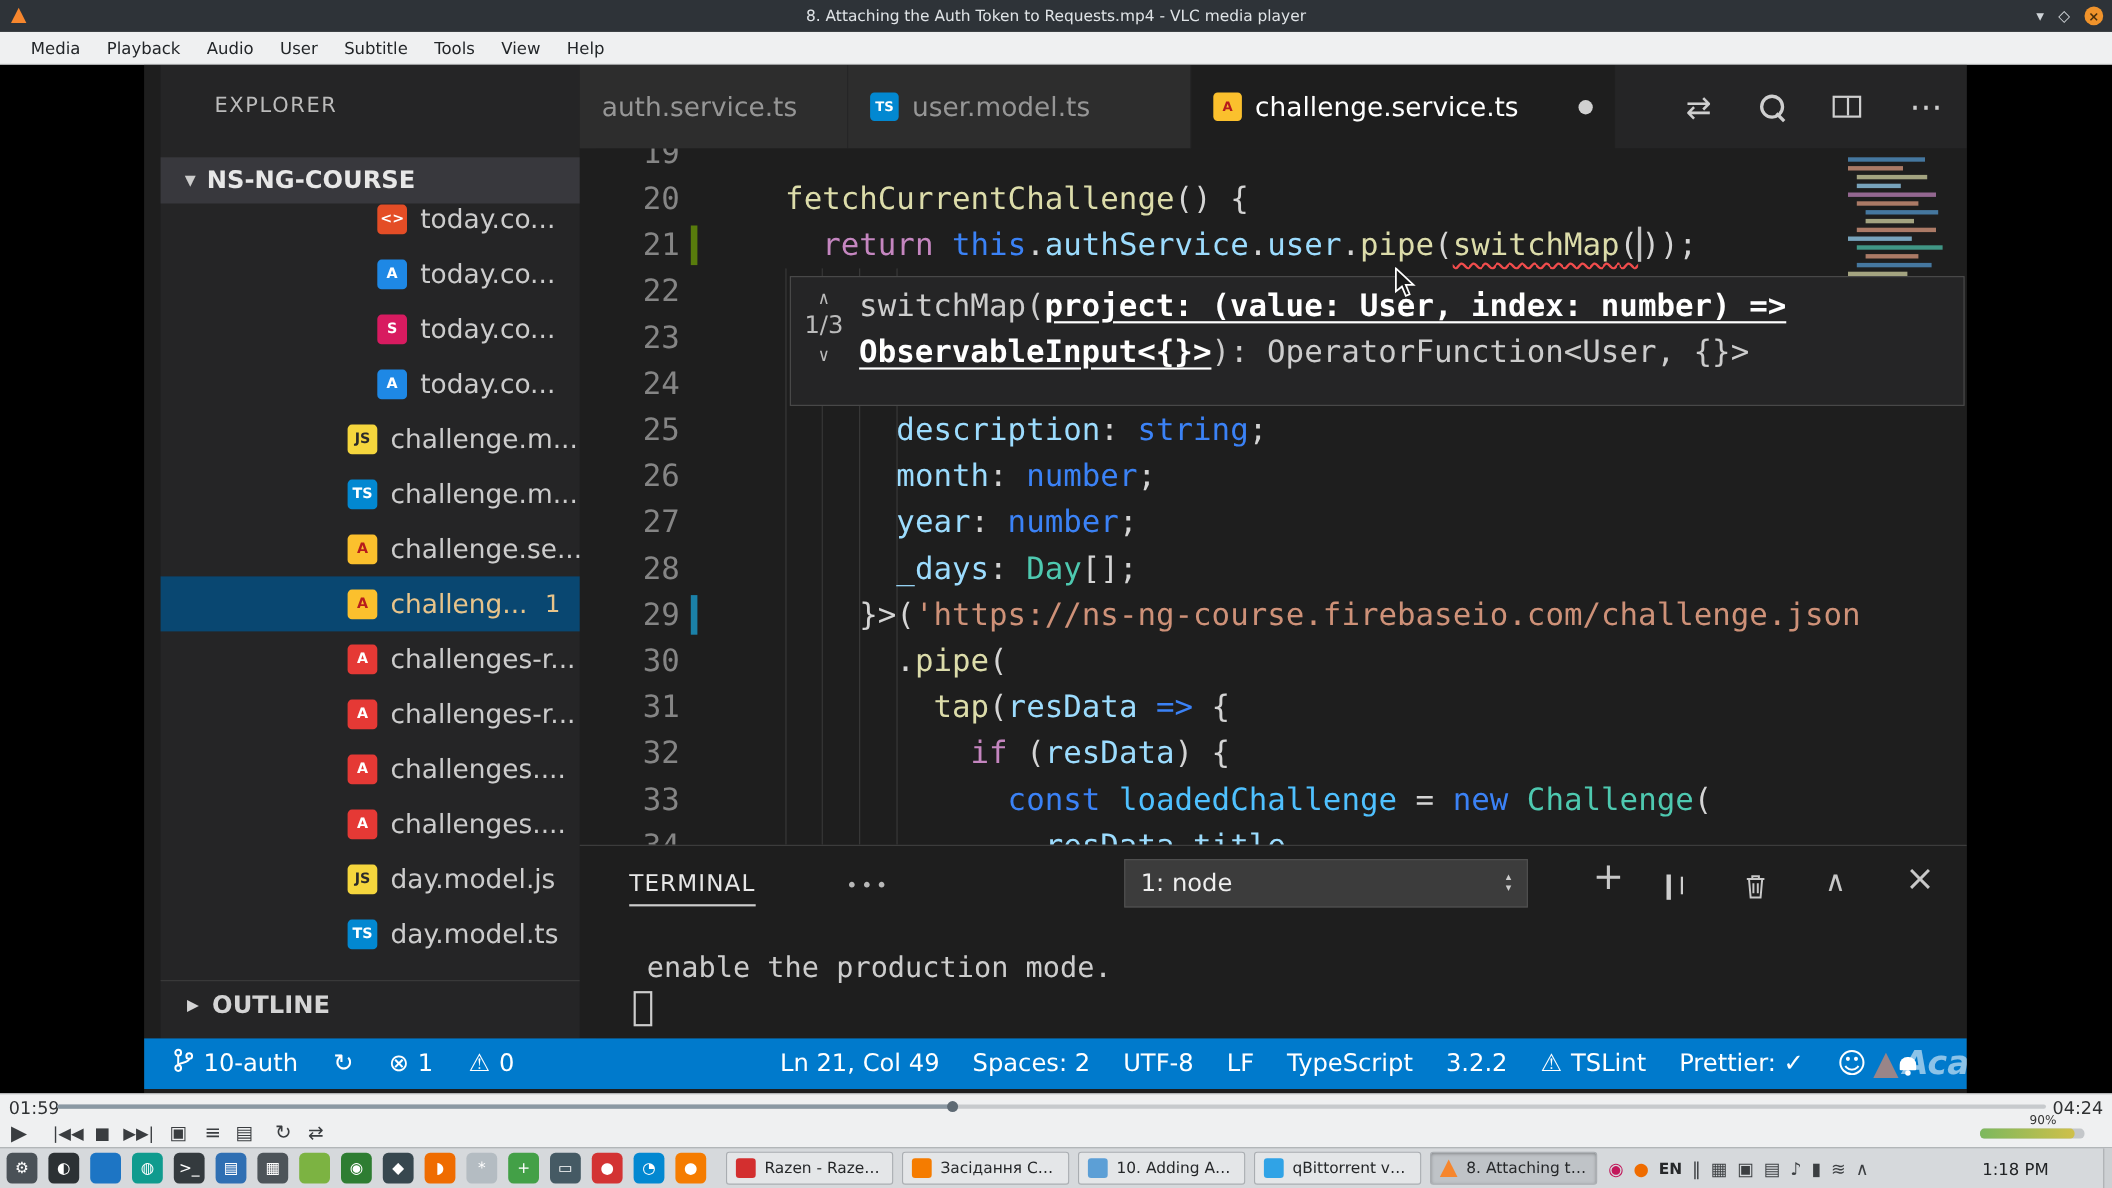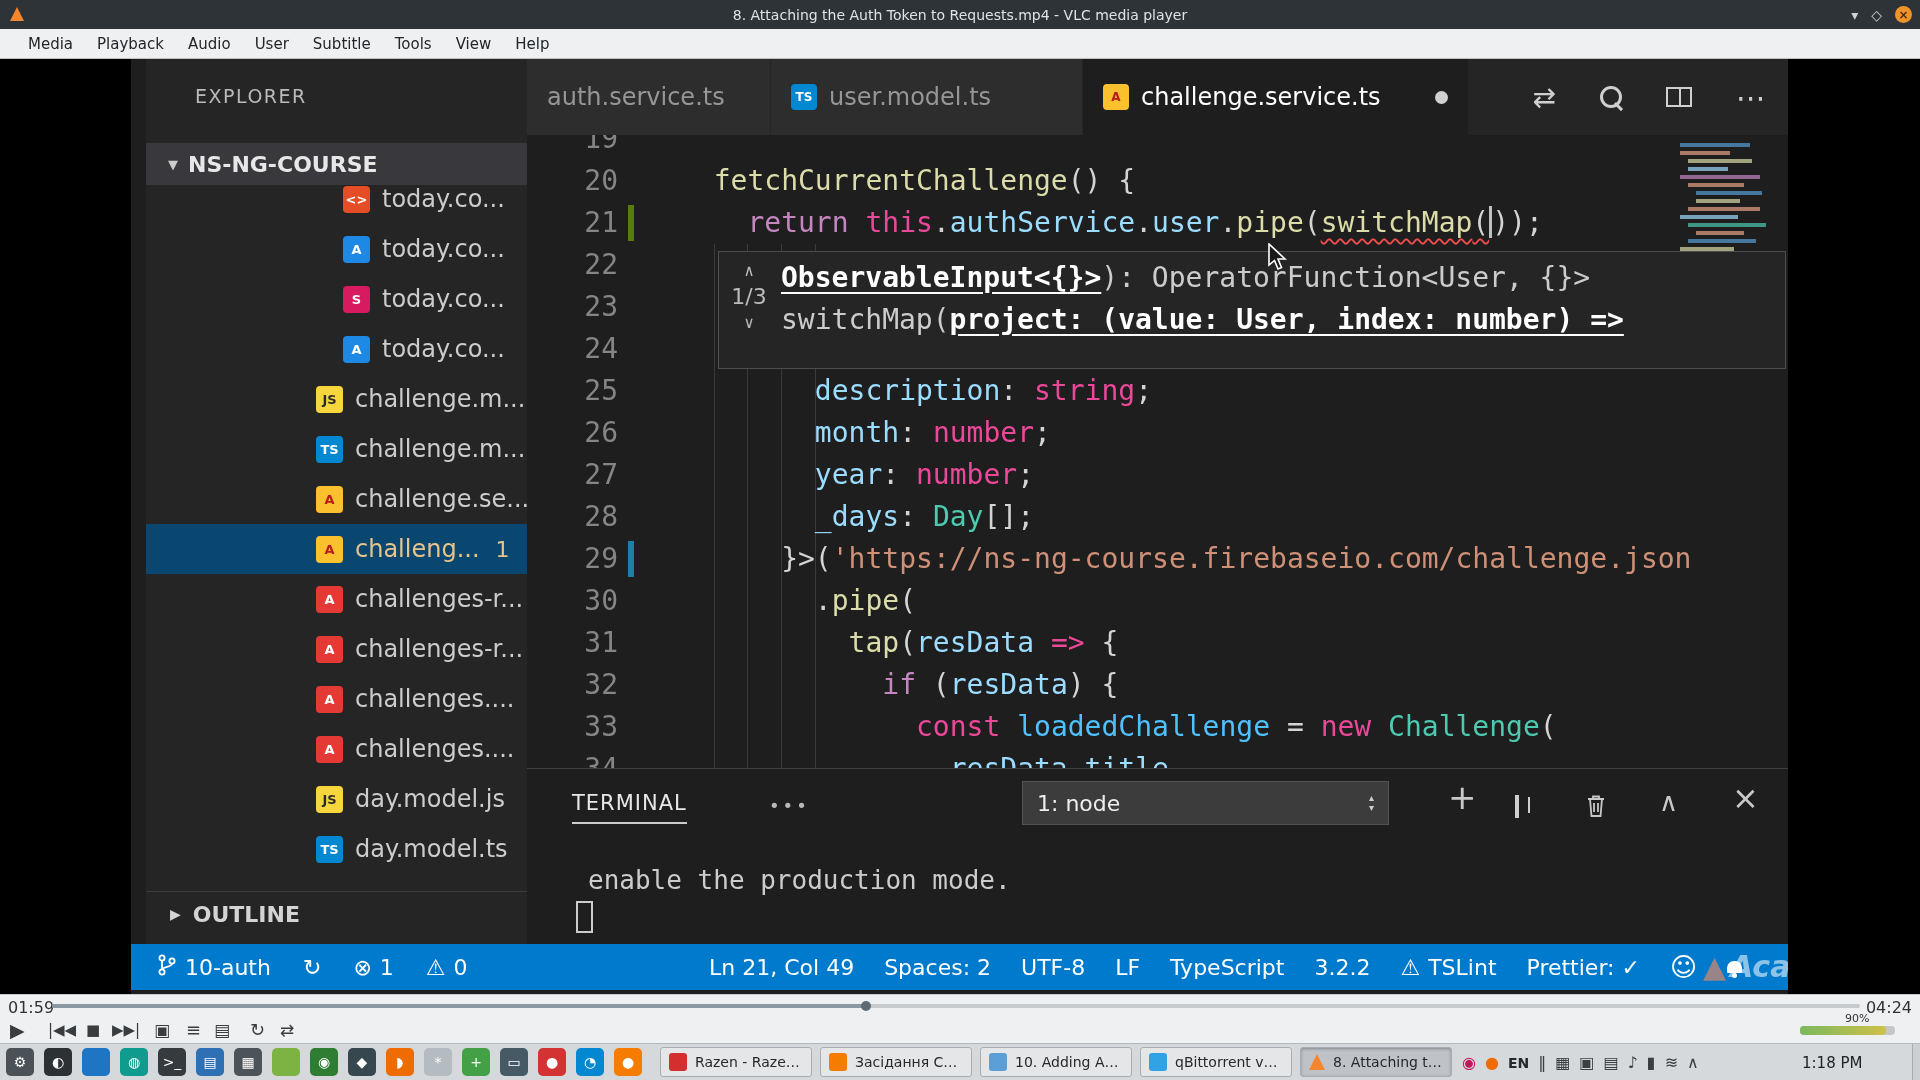--- a/index.html
+++ b/index.html
@@ -56,21 +56,21 @@
 
   
   .editor{position:absolute;left:396px;top:76px;width:1261px;height:633px;background:#1e1e1e;overflow:hidden;font-family:"DejaVu Sans Mono",monospace;}
   .code-rows{position:absolute;left:0;top:-17px;width:100%;}
   .crow{position:relative;height:42px;line-height:42px;font-size:28px;}
   .ln{position:absolute;left:0;top:0;width:91px;text-align:right;color:#858585;}
   .chbar{position:absolute;left:101px;top:3px;bottom:3px;width:6px;}
   .chbar.green{background:#587c0c;}
   .chbar.blue{background:#1b81a8;}
   .ctext{position:absolute;left:153px;top:0;white-space:pre;}
-  .tk-kw{color:#c586c0}.tk-kw2{color:#ec4899}.tk-fn{color:#dcdcaa}.tk-var{color:#9cdcfe}
+  .tk-kw{color:#c586c0}.tk-kw2{color:#3b82f6}.tk-fn{color:#dcdcaa}.tk-var{color:#9cdcfe}
   .tk-type{color:#4ec9b0}.tk-str{color:#ce9178}.tk-pun{color:#d4d4d4}.tk-cvar{color:#4fc1ff}
   .squiggle{text-decoration:underline;text-decoration-style:wavy;text-decoration-color:#f14c4c;text-decoration-thickness:2px;text-underline-offset:6px;}
   .cursor{display:inline-block;width:3px;height:32px;background:#c0c0c0;vertical-align:-6px;}
   .guide{position:absolute;width:1px;background:#3a3a3a;top:109px;bottom:0;z-index:0;}
   .minimap{position:absolute;right:14px;top:4px;width:96px;height:235px;z-index:2;}
   .popup{position:absolute;left:191px;top:116px;width:1068px;height:118px;background:#252526;border:1px solid #4d4d4d;box-sizing:border-box;z-index:6;font-size:28px;color:#cccccc;}
   .popup-pager{position:absolute;left:6px;top:8px;width:48px;text-align:center;color:#bbb;}
   .pg-ar{font-size:16px;line-height:22px;}
   .pg-tx{font-size:22px;line-height:30px;font-family:"DejaVu Sans",sans-serif;}
   .popup-sig{position:absolute;left:62px;top:5px;}
@@ -339,22 +339,22 @@
             </div>
           </div>
 
         <div class="popup">
           <div class="popup-pager">
             <div class="pg-ar">∧</div>
             <div class="pg-tx">1/3</div>
             <div class="pg-ar">∨</div>
           </div>
           <div class="popup-sig">
+            <div class="sig-l"><span>switchMap(</span><span class="active-param">project: (value: User, index: number) =&gt;</span></div>
             <div class="sig-l"><span class="active-param">ObservableInput&lt;{}&gt;</span><span>): OperatorFunction&lt;User, {}&gt;</span></div>
-            <div class="sig-l"><span>switchMap(</span><span class="active-param">project: (value: User, index: number) =&gt;</span></div>
           </div>
         </div>
 
         <svg class="minimap">
           <rect x="2" y="4" width="70" height="4" fill="#569cd6" opacity=".7"></rect>
           <rect x="2" y="12" width="50" height="4" fill="#ce9178" opacity=".8"></rect>
           <rect x="10" y="20" width="64" height="4" fill="#dcdcaa" opacity=".7"></rect>
           <rect x="10" y="28" width="40" height="4" fill="#9cdcfe" opacity=".7"></rect>
           <rect x="2" y="36" width="80" height="4" fill="#c586c0" opacity=".7"></rect>
           <rect x="10" y="44" width="56" height="4" fill="#ce9178" opacity=".8"></rect>

